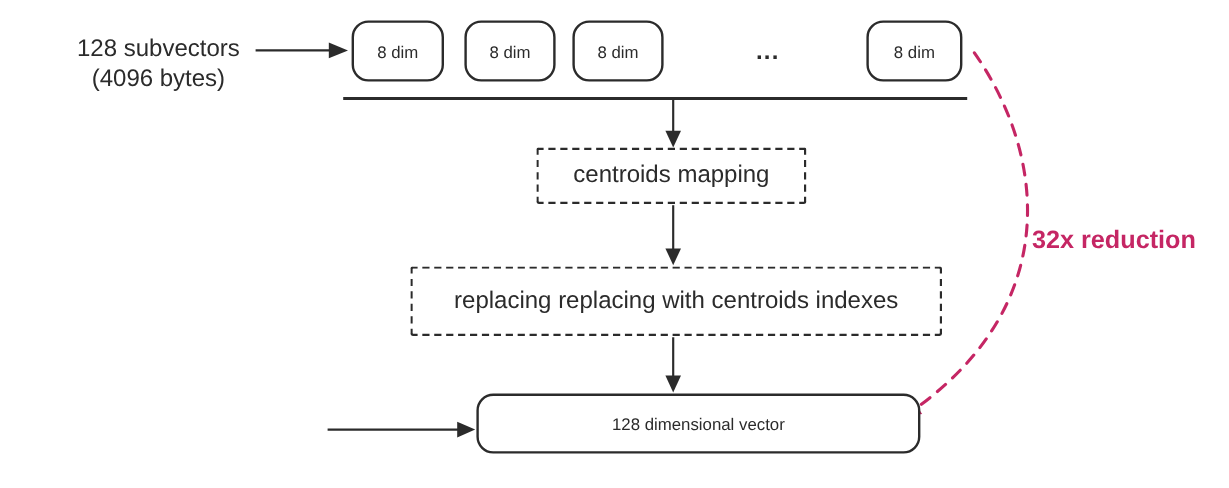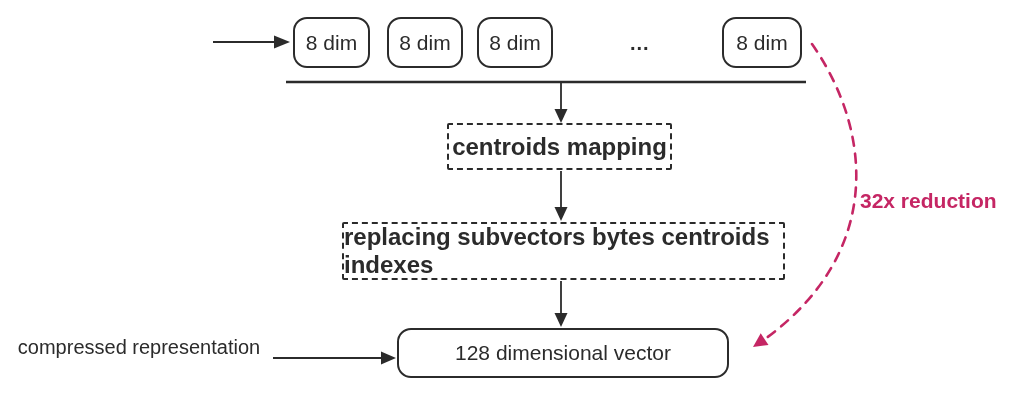--- a/index.html
+++ b/index.html
@@ -24,30 +24,30 @@
     font-weight:500;
     line-height:25px;
     color:var(--stroke);
   }
   .box{
     position:absolute;
     box-sizing:border-box;
     border:2.5px solid var(--stroke);
     border-radius:14px;
     display:flex;align-items:center;justify-content:center;
-    font-size:21px;font-weight:500;
+    font-size:14px;font-weight:500;
     background:var(--bg);
   }
   .dashed{
     position:absolute;
     box-sizing:border-box;
     border:2.5px dashed var(--stroke);
     border-radius:2px;
     display:flex;align-items:center;justify-content:center;
-    font-size:24px;font-weight:700;
+    font-size:20px;font-weight:400;
     background:var(--bg);
   }
   .ellipsis{
     position:absolute;
     font-size:20px;font-weight:700;
     letter-spacing:1px;
     color:var(--stroke);
   }
   .pink-label{
     position:absolute;
@@ -89,46 +89,49 @@
       <line x1="273" y1="358" x2="383" y2="358" stroke="var(--stroke)" stroke-width="1.8"></line>
       <polygon points="396,358 381,351.5 381,364.5" fill="var(--stroke)"></polygon>
     </g>
 
     <g>
       <path d="M 812 44 C 872 130, 884 252, 765 339" fill="none" stroke="var(--accent)" stroke-width="2.6" stroke-dasharray="9 8" stroke-linecap="round"></path>
       <polygon points="753,347 760.7,333.3 768.5,344.9" fill="var(--accent)"></polygon>
     </g>
   </svg>
 
+  <div class="lbl" style="left:38px;top:29px;width:188px;">
+    <div>128 subvectors</div>
+    <div>(4096 bytes)</div>
+  </div>
 
   <div class="box" style="left:293px;top:17px;width:77px;height:51px;">
     <span>8 dim</span>
   </div>
   <div class="box" style="left:387px;top:17px;width:76px;height:51px;">
     <span>8 dim</span>
   </div>
   <div class="box" style="left:477px;top:17px;width:76px;height:51px;">
     <span>8 dim</span>
   </div>
   <div class="ellipsis" style="left:630px;top:32px;">...</div>
   <div class="box" style="left:722px;top:17px;width:80px;height:51px;">
     <span>8 dim</span>
   </div>
 
   <div class="dashed" style="left:447px;top:123px;width:225px;height:47px;">
     <span>centroids mapping</span>
   </div>
 
   <div class="dashed" style="left:342px;top:222px;width:443px;height:58px;">
-    <span>replacing subvectors bytes centroids indexes</span>
+    <span>replacing replacing with centroids indexes</span>
   </div>
 
-  <div class="box" style="left:397px;top:328px;width:332px;height:50px;justify-content:center;">
+  <div class="box" style="left:397px;top:328px;width:370px;height:50px;justify-content:center;">
     <span>128 dimensional vector</span>
   </div>
 
   <div class="lbl" style="left:8px;top:335px;width:262px;">
-    <div>compressed representation</div>
   </div>
 
   <div class="pink-label" style="left:860px;top:189px;">32x reduction</div>
 
 </div>
 
 </body></html>

